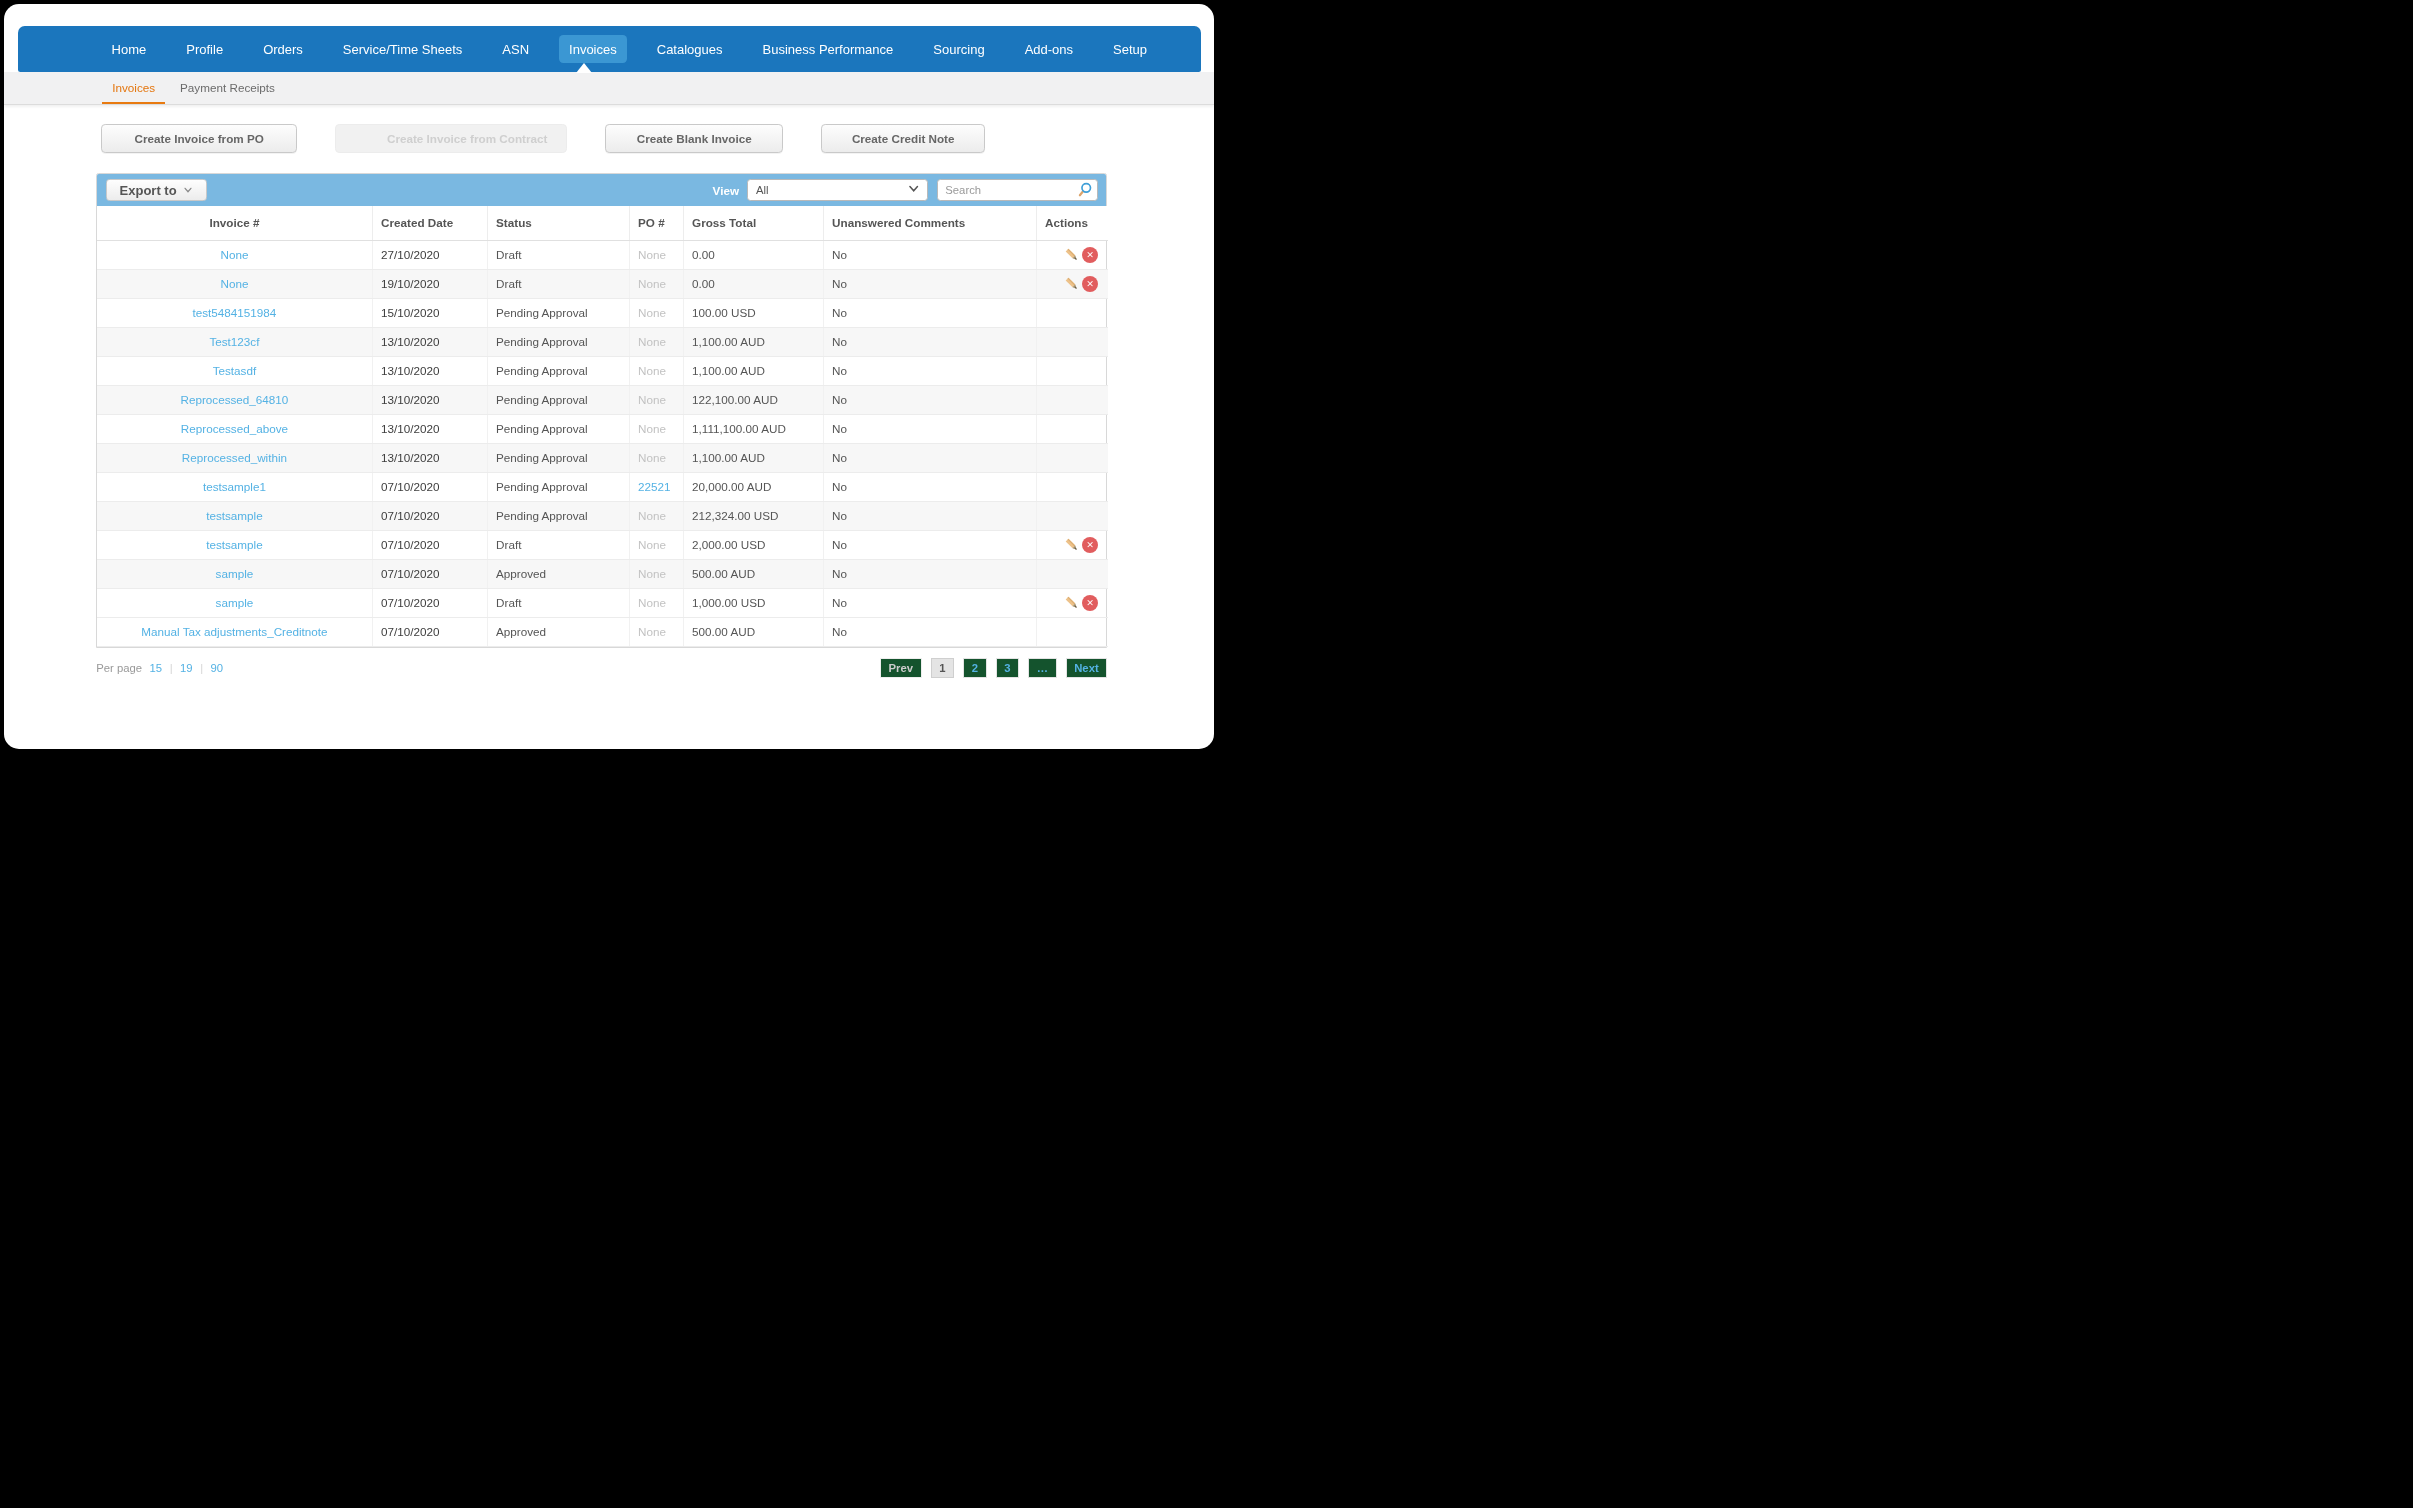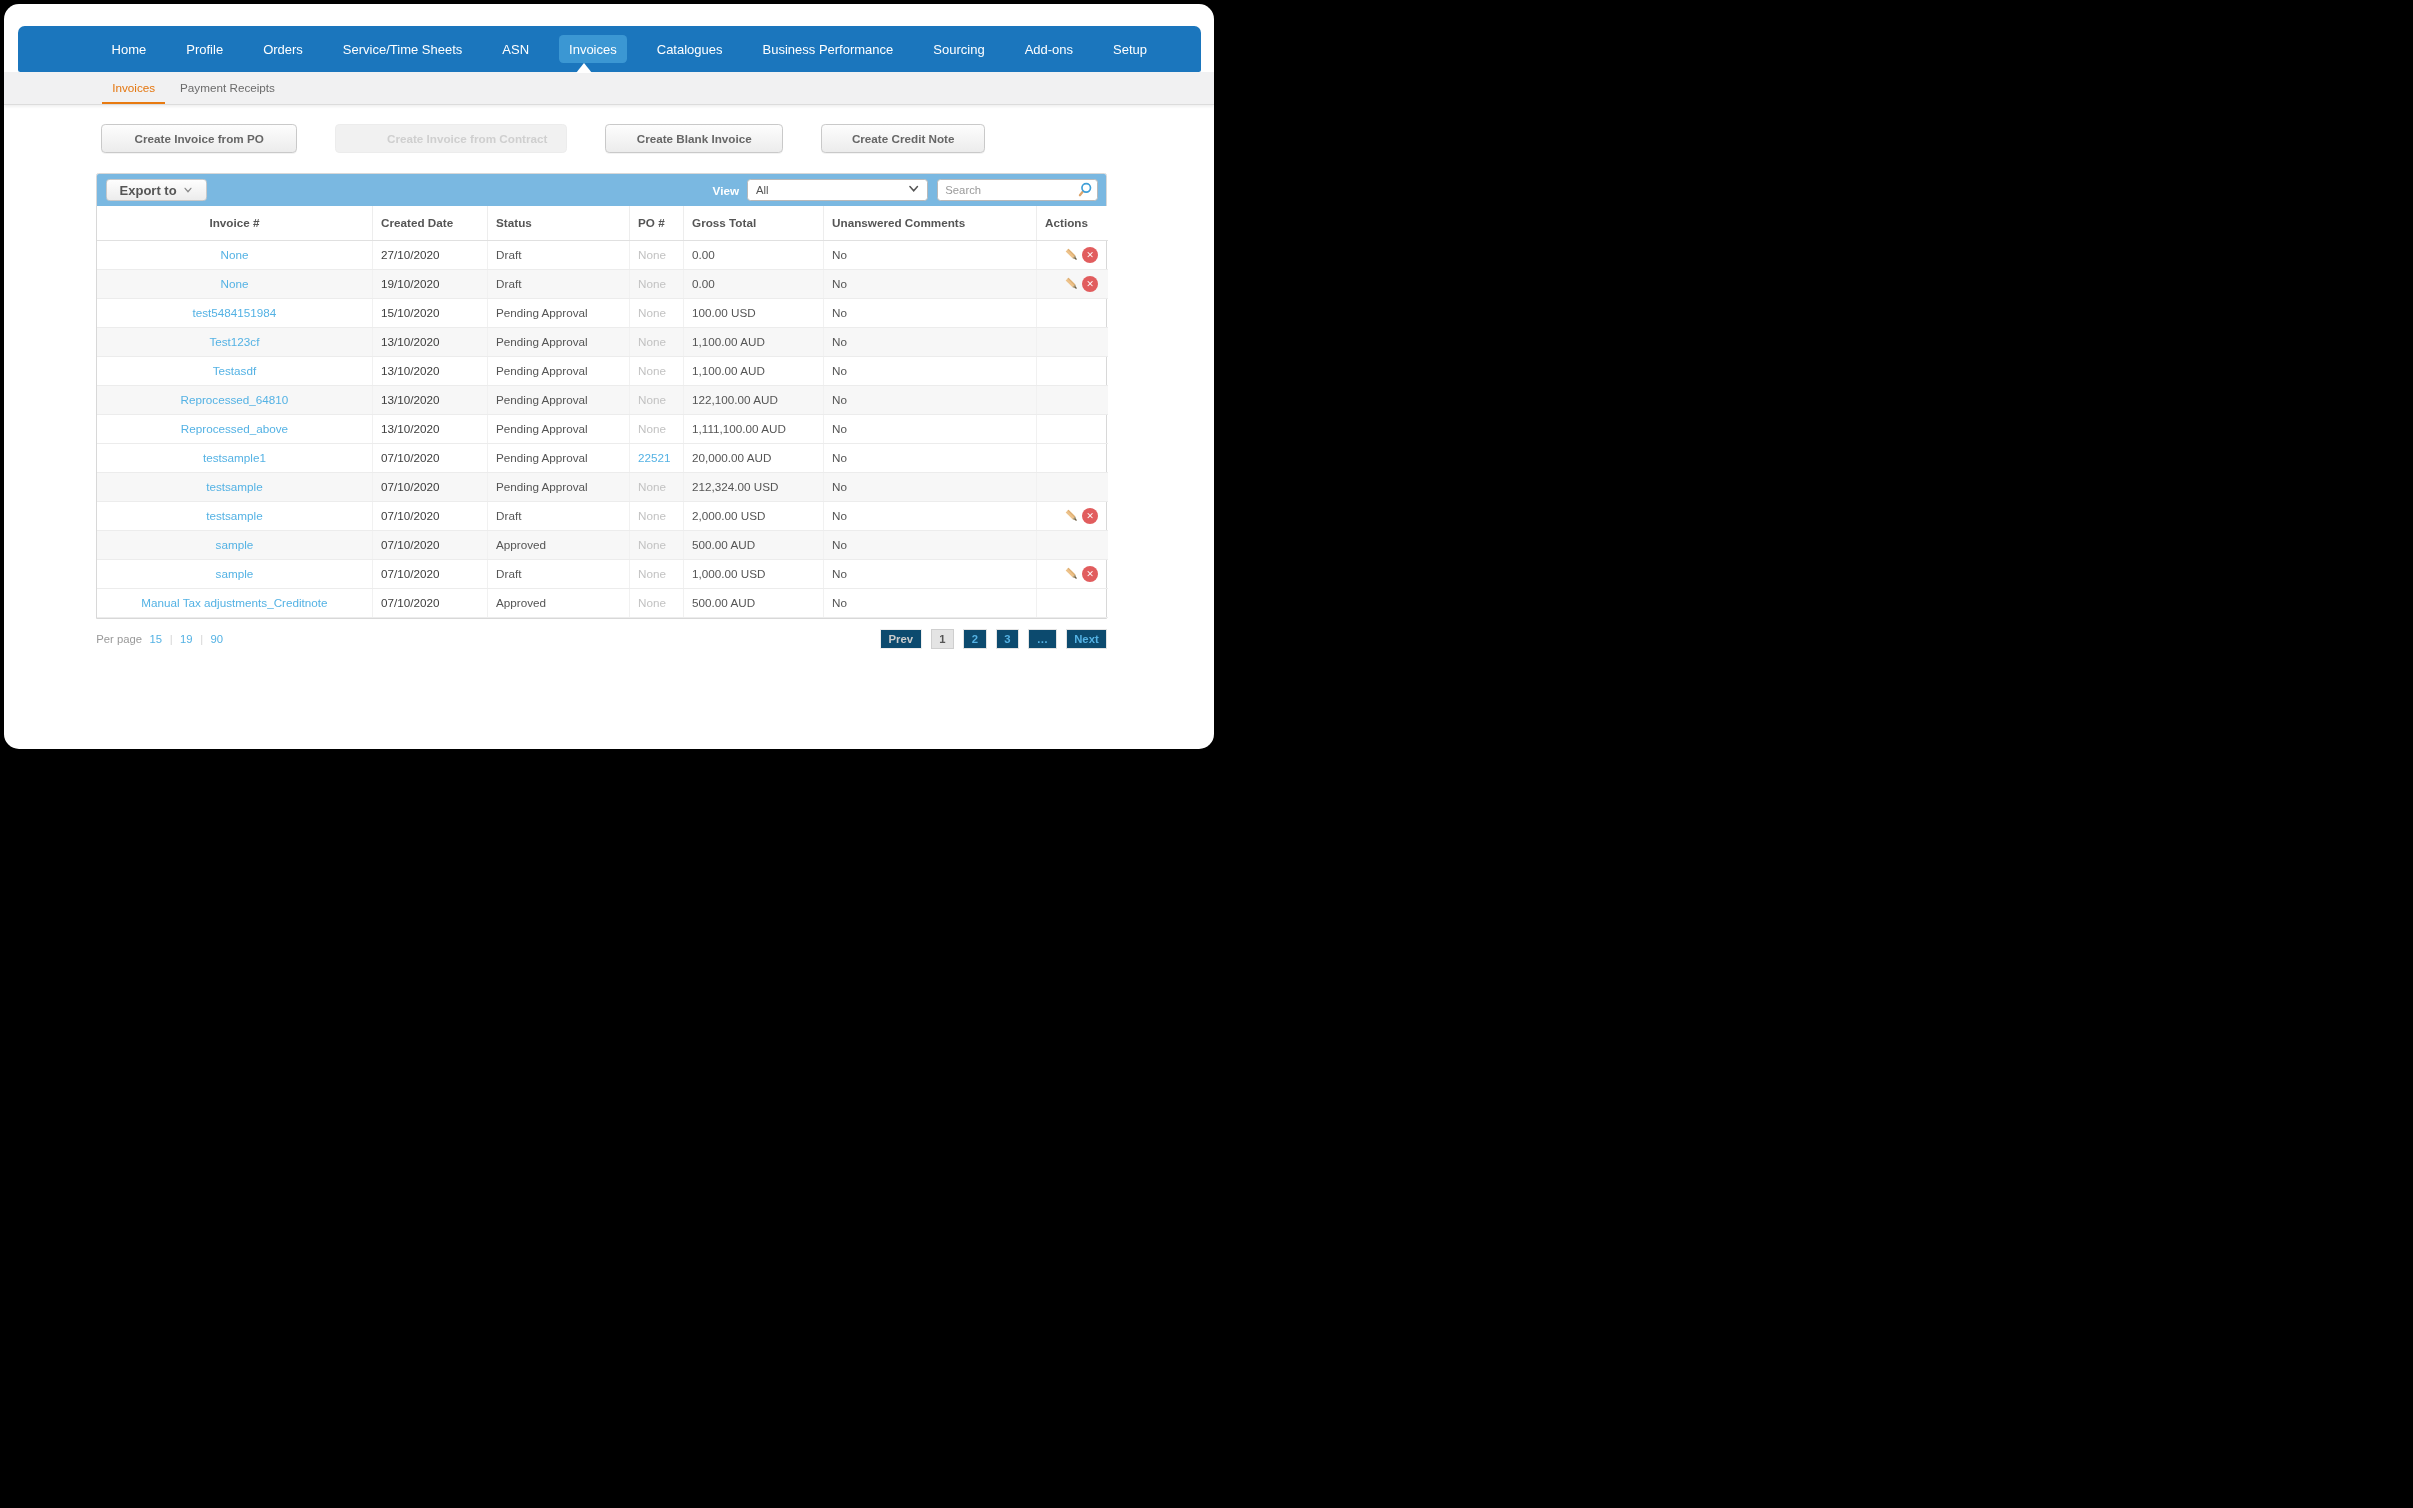--- a/index.html
+++ b/index.html
@@ -71,21 +71,21 @@
   tr.highlight td:first-child::before { content:''; position:absolute; left:-5px; top:-0.8px; bottom:-0.8px; width:4.2px;
           background:#72b0da; }
 
   
   .tfooter { width:1011px; margin:10px 0 0 92px; display:flex; align-items:center; justify-content:space-between; }
   .perpage { display:flex; align-items:center; gap:7.5px; font-size:11.3px; }
   .pp-label { color:#999; }
   .pp-opt { color:#54b2e4; cursor:pointer; }
   .pp-sep { color:#d5d5d5; }
   .pagination { display:flex; align-items:center; gap:9.2px; }
-  .page-box { min-width:20px; padding:3.4px 7.5px; border:0.8px solid #e3e3e3; background:#0c4a6e; text-align:center;
+  .page-box { min-width:20px; padding:3.4px 7.5px; border:0.8px solid #e3e3e3; background:#14532d; text-align:center;
               font-size:11.3px; font-weight:bold; color:#54b2e4; cursor:pointer; }
   .page-box.disabled { color:#ccc; border-color:#eee; cursor:default; }
   .page-box.current { background:#e4e4e4; border-color:#cfcfcf; color:#555; cursor:default; }
 </style>
 </head>
 <body>
 
 <div class="window">
 
   <nav class="topnav">
@@ -249,20 +249,29 @@
           </tr>
           <tr class="odd">
             <td class="c-invoice"><span class="inv-link">Reprocessed_above</span></td>
             <td class="c-date">13/10/2020</td>
             <td class="c-status">Pending Approval</td>
             <td class="c-po"><span class="po-none">None</span></td>
             <td class="c-gross">1,111,100.00 AUD</td>
             <td class="c-comments">No</td>
             <td class="c-actions"></td>
           </tr>
+          <tr class="even">
+            <td class="c-invoice"><span class="inv-link">Reprocessed_within</span></td>
+            <td class="c-date">13/10/2020</td>
+            <td class="c-status">Pending Approval</td>
+            <td class="c-po"><span class="po-none">None</span></td>
+            <td class="c-gross">1,100.00 AUD</td>
+            <td class="c-comments">No</td>
+            <td class="c-actions"></td>
+          </tr>
           <tr class="odd">
             <td class="c-invoice"><span class="inv-link">testsample1</span></td>
             <td class="c-date">07/10/2020</td>
             <td class="c-status">Pending Approval</td>
             <td class="c-po"><span class="po-link">22521</span></td>
             <td class="c-gross">20,000.00 AUD</td>
             <td class="c-comments">No</td>
             <td class="c-actions"></td>
           </tr>
           <tr class="even">

